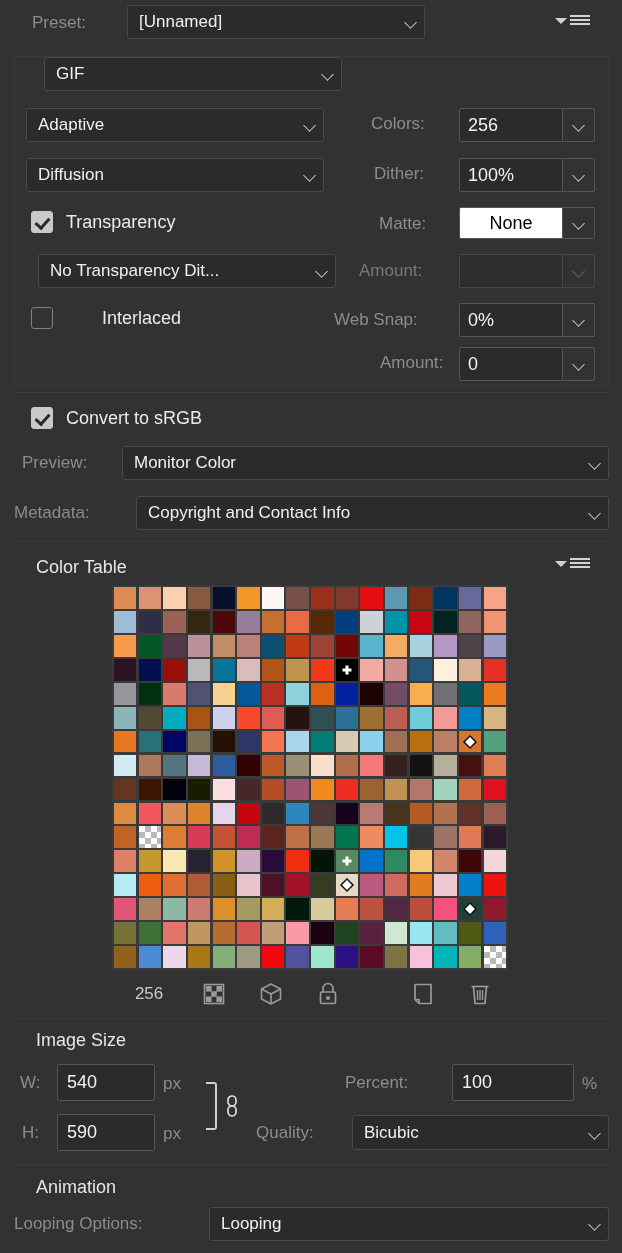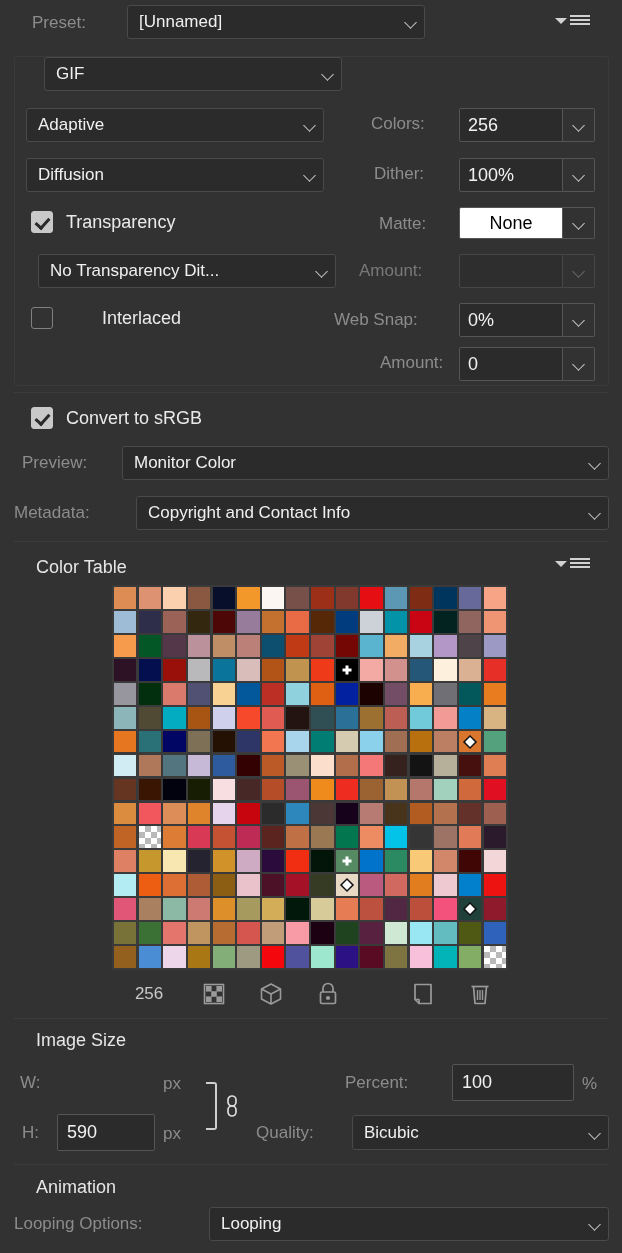--- a/index.html
+++ b/index.html
@@ -736,20 +736,21 @@
         <path d="M9.5 9 V19 M12 9 V19 M14.5 9 V19" stroke="#9a9a9a" stroke-width="1.4"></path>
       </svg>
     </span>
   </div>
 
   <div class="divider" style="left:14px;top:1018px;width:595px;"></div>
 
   <div class="section-title" style="position:absolute;left:36px;top:1030px;font-size:18px;">Image Size</div>
 
   <div class="lbl dim" style="position:absolute;left:20px;top:1073px;">W:</div>
+  <div class="inputbox" style="left:57px;top:1064px;width:98px;height:37px;">540</div>
   <div class="lbl dim" style="position:absolute;left:163px;top:1074px;">px</div>
 
   <div class="lbl dim" style="position:absolute;left:22px;top:1123px;">H:</div>
   <div class="inputbox" style="left:57px;top:1114px;width:98px;height:37px;">590</div>
   <div class="lbl dim" style="position:absolute;left:163px;top:1124px;">px</div>
 
   <div class="bracket" style="left:206px;top:1082px;height:48px;"></div>
   <span style="position:absolute;left:222px;top:1093px;">
     <svg class="ico" width="20" height="26" viewBox="0 0 20 26">
       <g fill="none" stroke="#dcdcdc" stroke-width="1.7">

